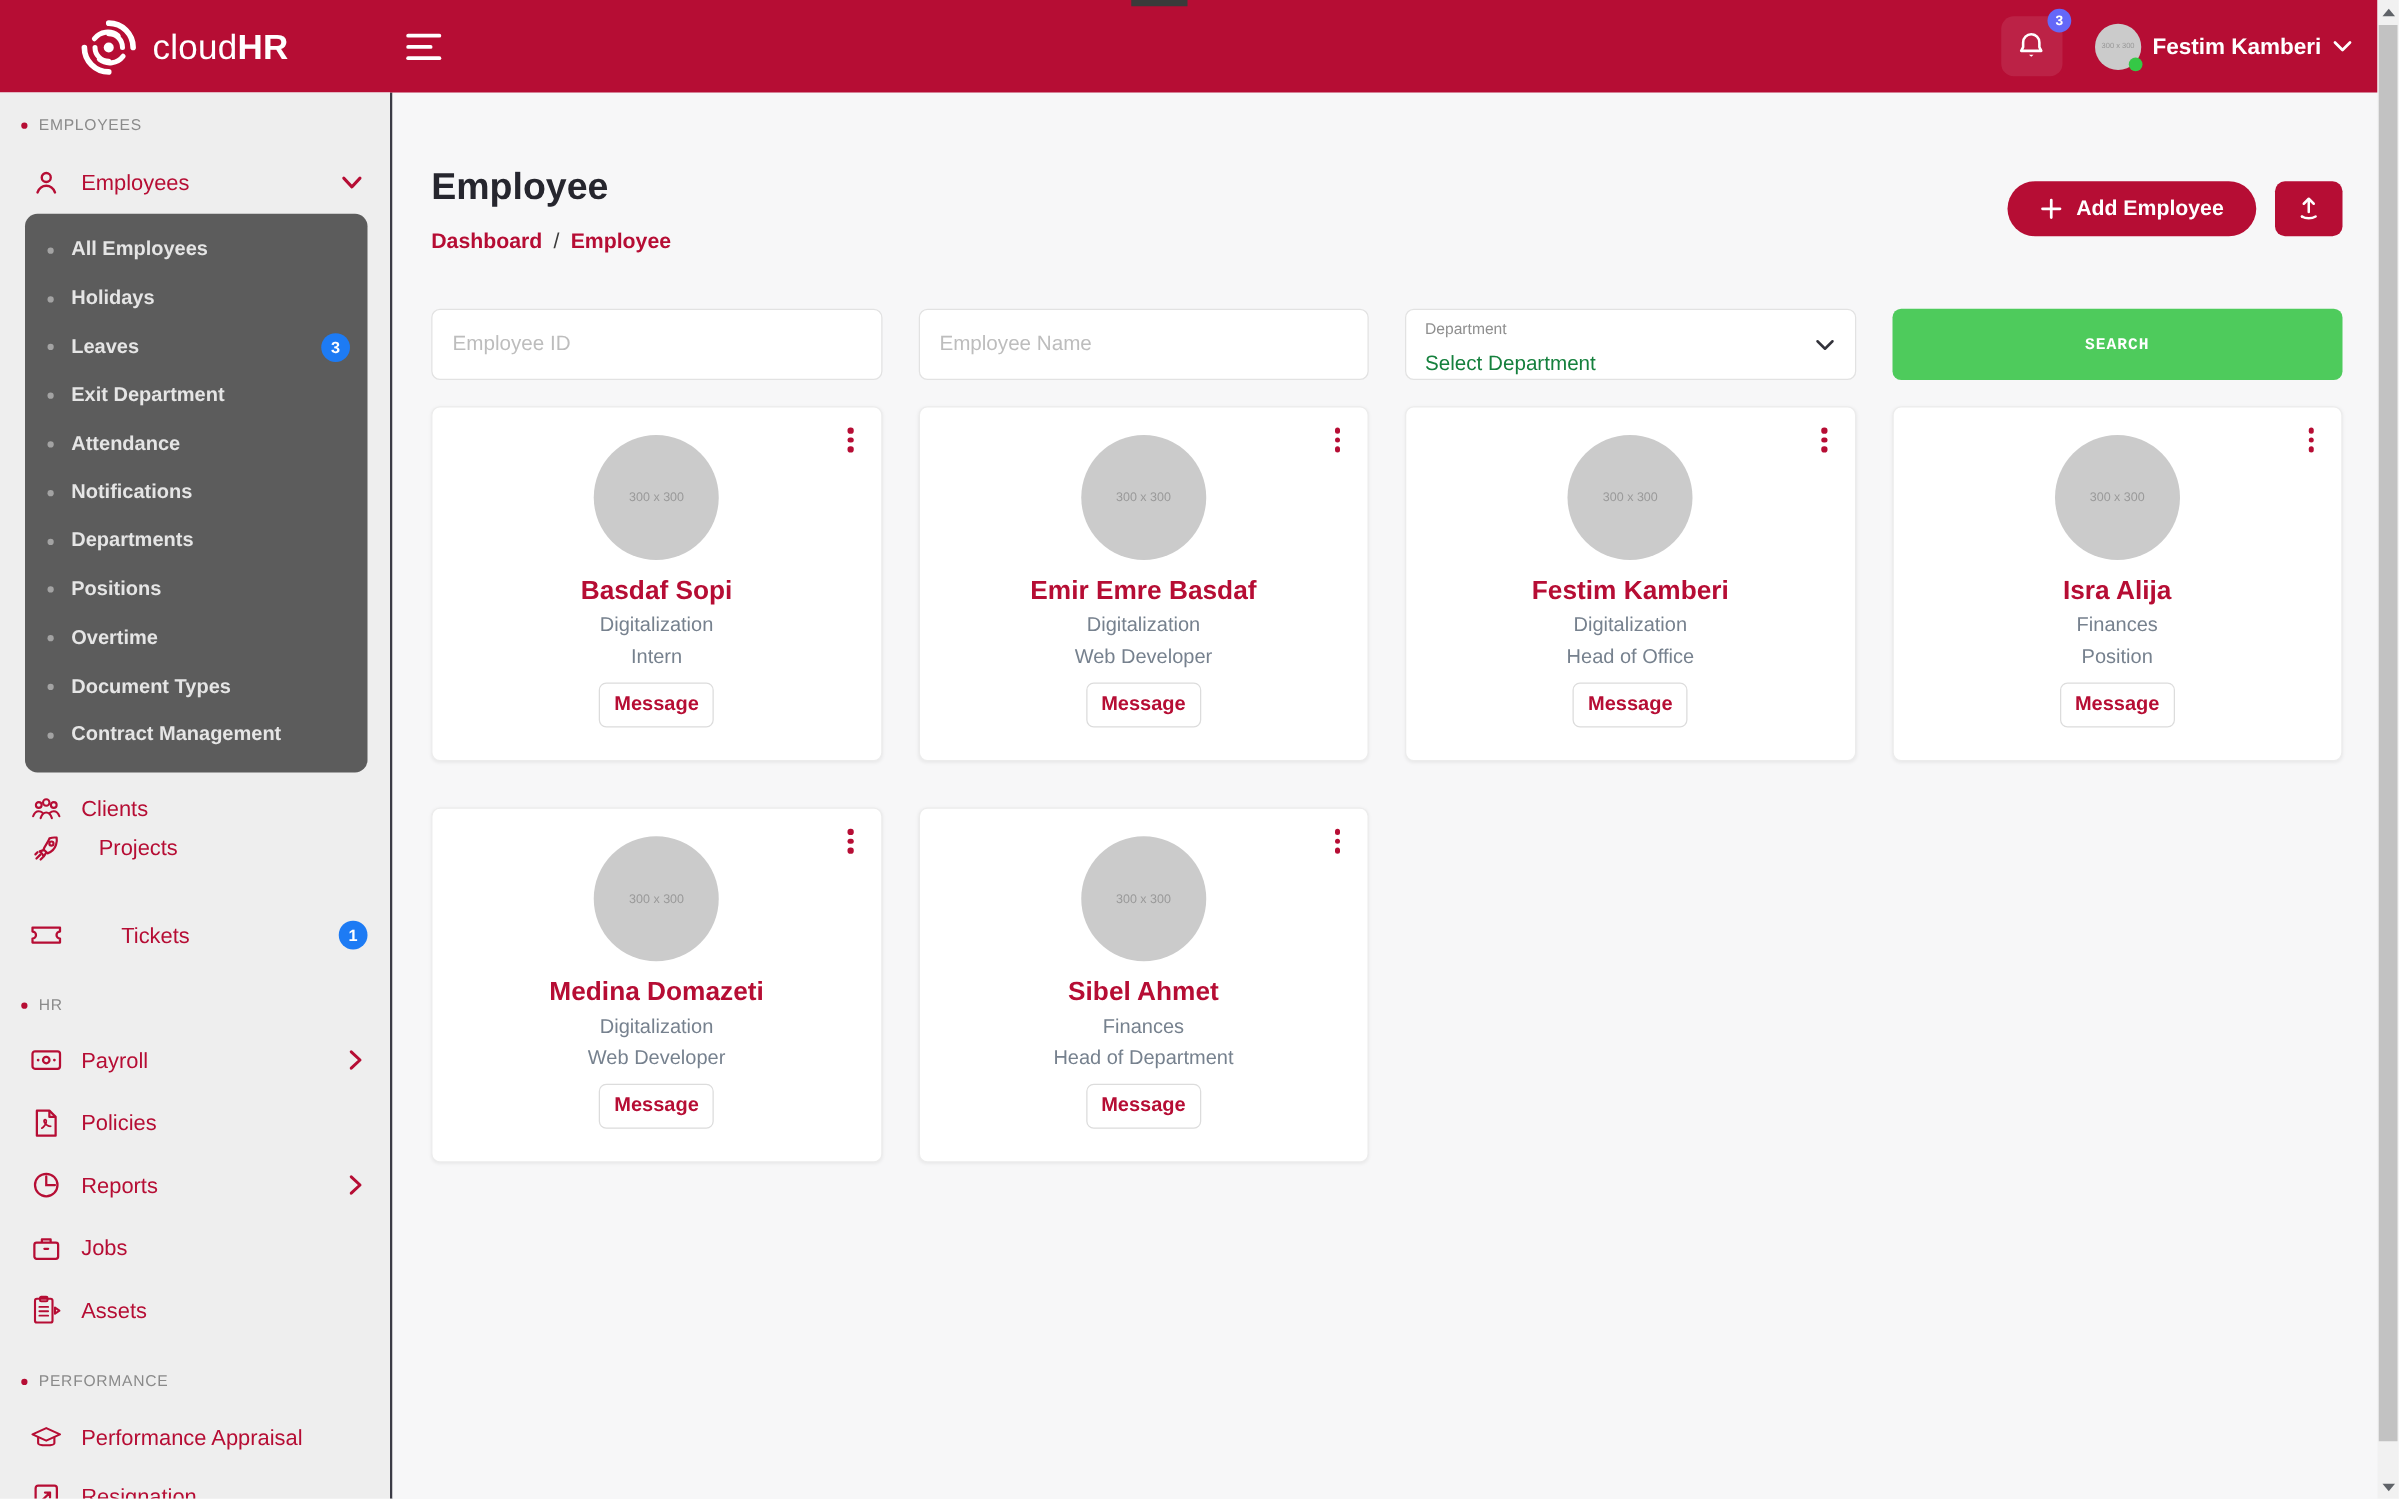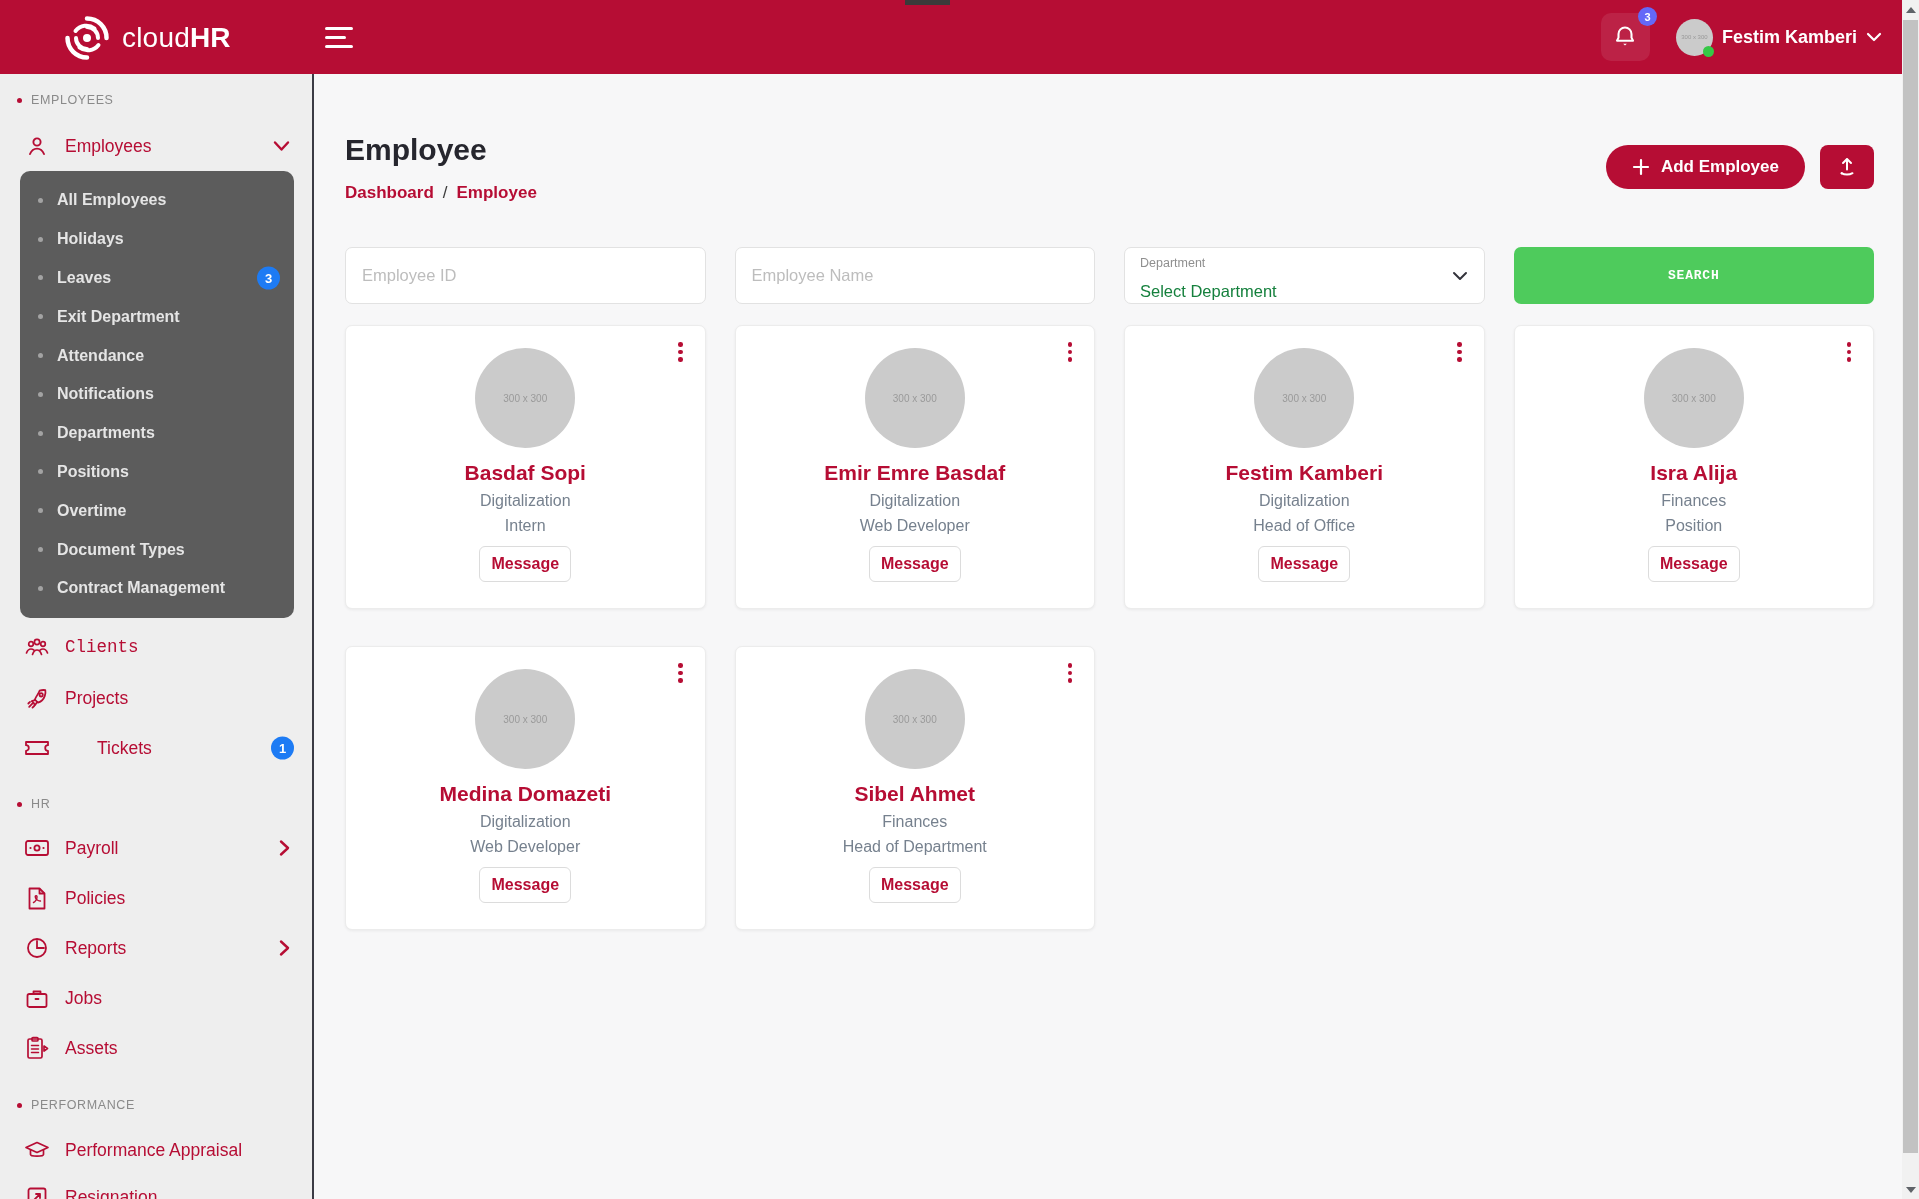--- a/index.html
+++ b/index.html
@@ -202,35 +202,35 @@
           <div class="sub-item">
               <span class="sub-dot"></span>
               <span class="sub-lbl">Document Types</span>
             </div>
           <div class="sub-item">
               <span class="sub-dot"></span>
               <span class="sub-lbl">Contract Management</span>
             </div>
         </div>
 
-        <div class="side-item" style="top:553px;font-family:Liberation Mono, monospace;">
+        <div class="side-item" style="top:553px;">
           <span class="icon">
             <svg width="26" height="24" viewBox="0 0 26 24" fill="none" stroke="#b60d34" stroke-width="1.7" stroke-linecap="round">
               <circle cx="7" cy="9" r="2.3"></circle>
                 <circle cx="19" cy="9" r="2.3"></circle>
                 <circle cx="13" cy="7" r="2.6"></circle>
               <path d="M2.5 18c.9-2.6 2.6-4 4.5-4 1.1 0 2.1.4 3 1.2"></path>
               <path d="M23.5 18c-.9-2.6-2.6-4-4.5-4-1.1 0-2.1.4-3 1.2"></path>
               <path d="M8.5 19.5c1-3 2.7-4.5 4.5-4.5s3.5 1.5 4.5 4.5"></path>
             </svg>
           </span>
           <span class="lbl">Clients</span>
         </div>
 
-        <div class="side-item" style="top:604px;">
+        <div class="side-item" style="top:584px;gap:14px;">
           <span class="icon">
             <svg width="25" height="25" viewBox="0 0 24 24" fill="none" stroke="#b60d34" stroke-width="1.7" stroke-linecap="round" stroke-linejoin="round">
               <path d="M14 4.5c3-1 5.5-.5 5.5-.5s.5 2.5-.5 5.5c-1 3-3.5 5.5-6.5 6.5l-3-3c1-3 3.5-5.5 4.5-8.5z"></path>
               <circle cx="15.5" cy="8.5" r="1.6"></circle>
               <path d="M9.5 13.5l-3 1 2 2 1 2 2-3"></path>
               <path d="M4 20l3-3"></path>
                 <path d="M3.2 16.8l1.6-1.6"></path>
                 <path d="M7.2 20.8l1.6-1.6"></path>
             </svg>
           </span>

